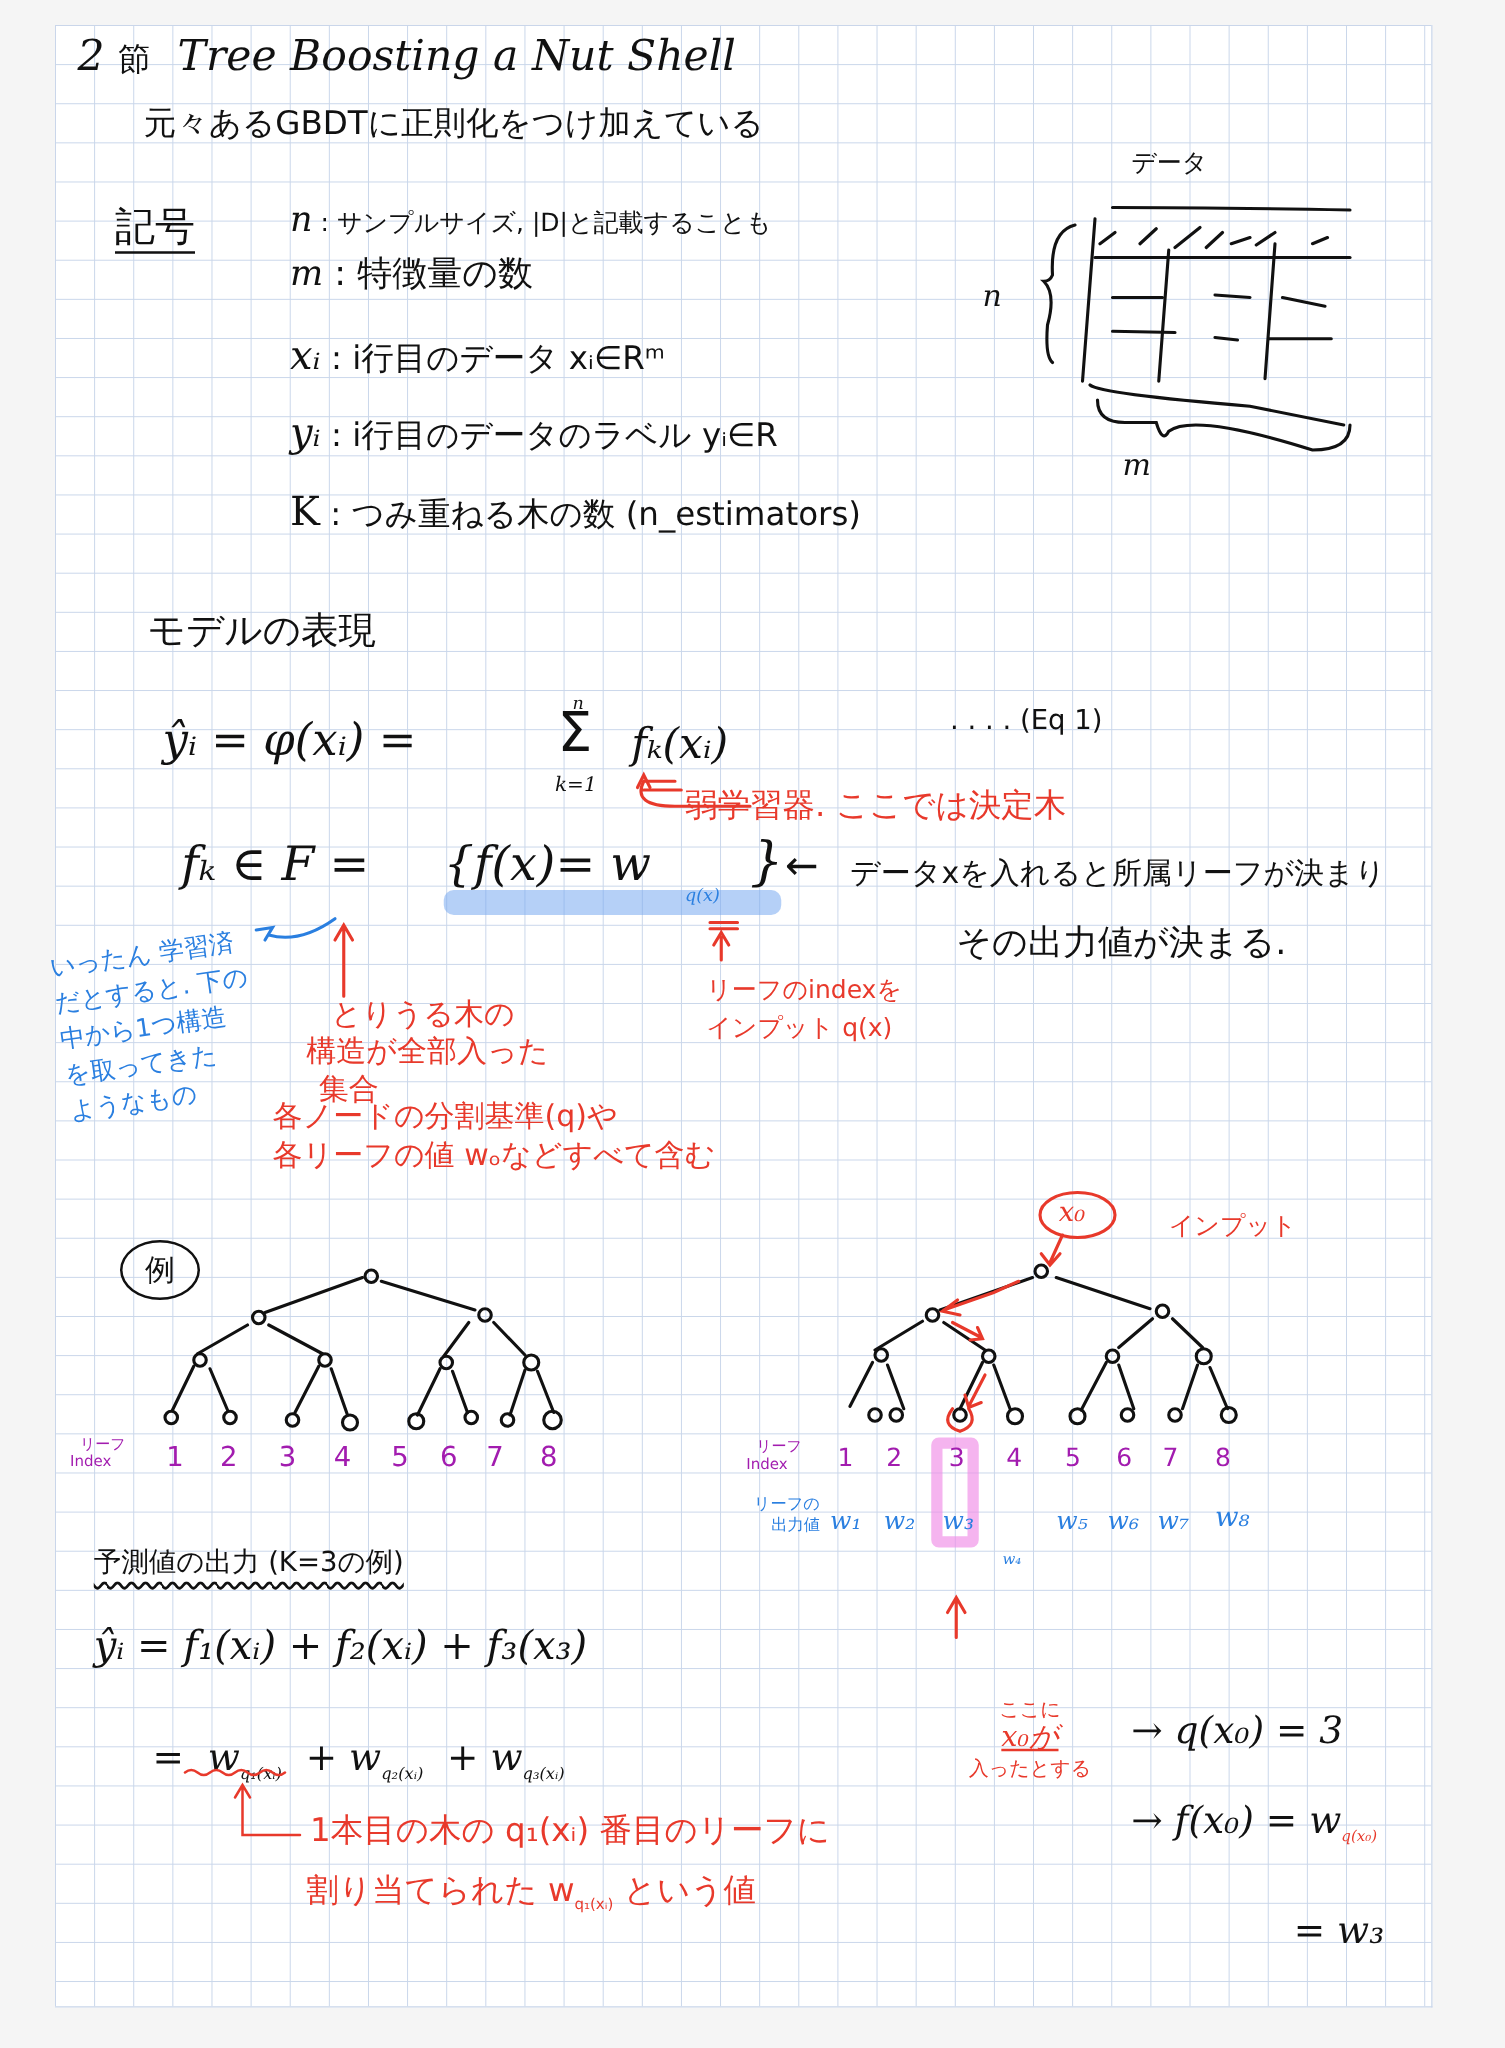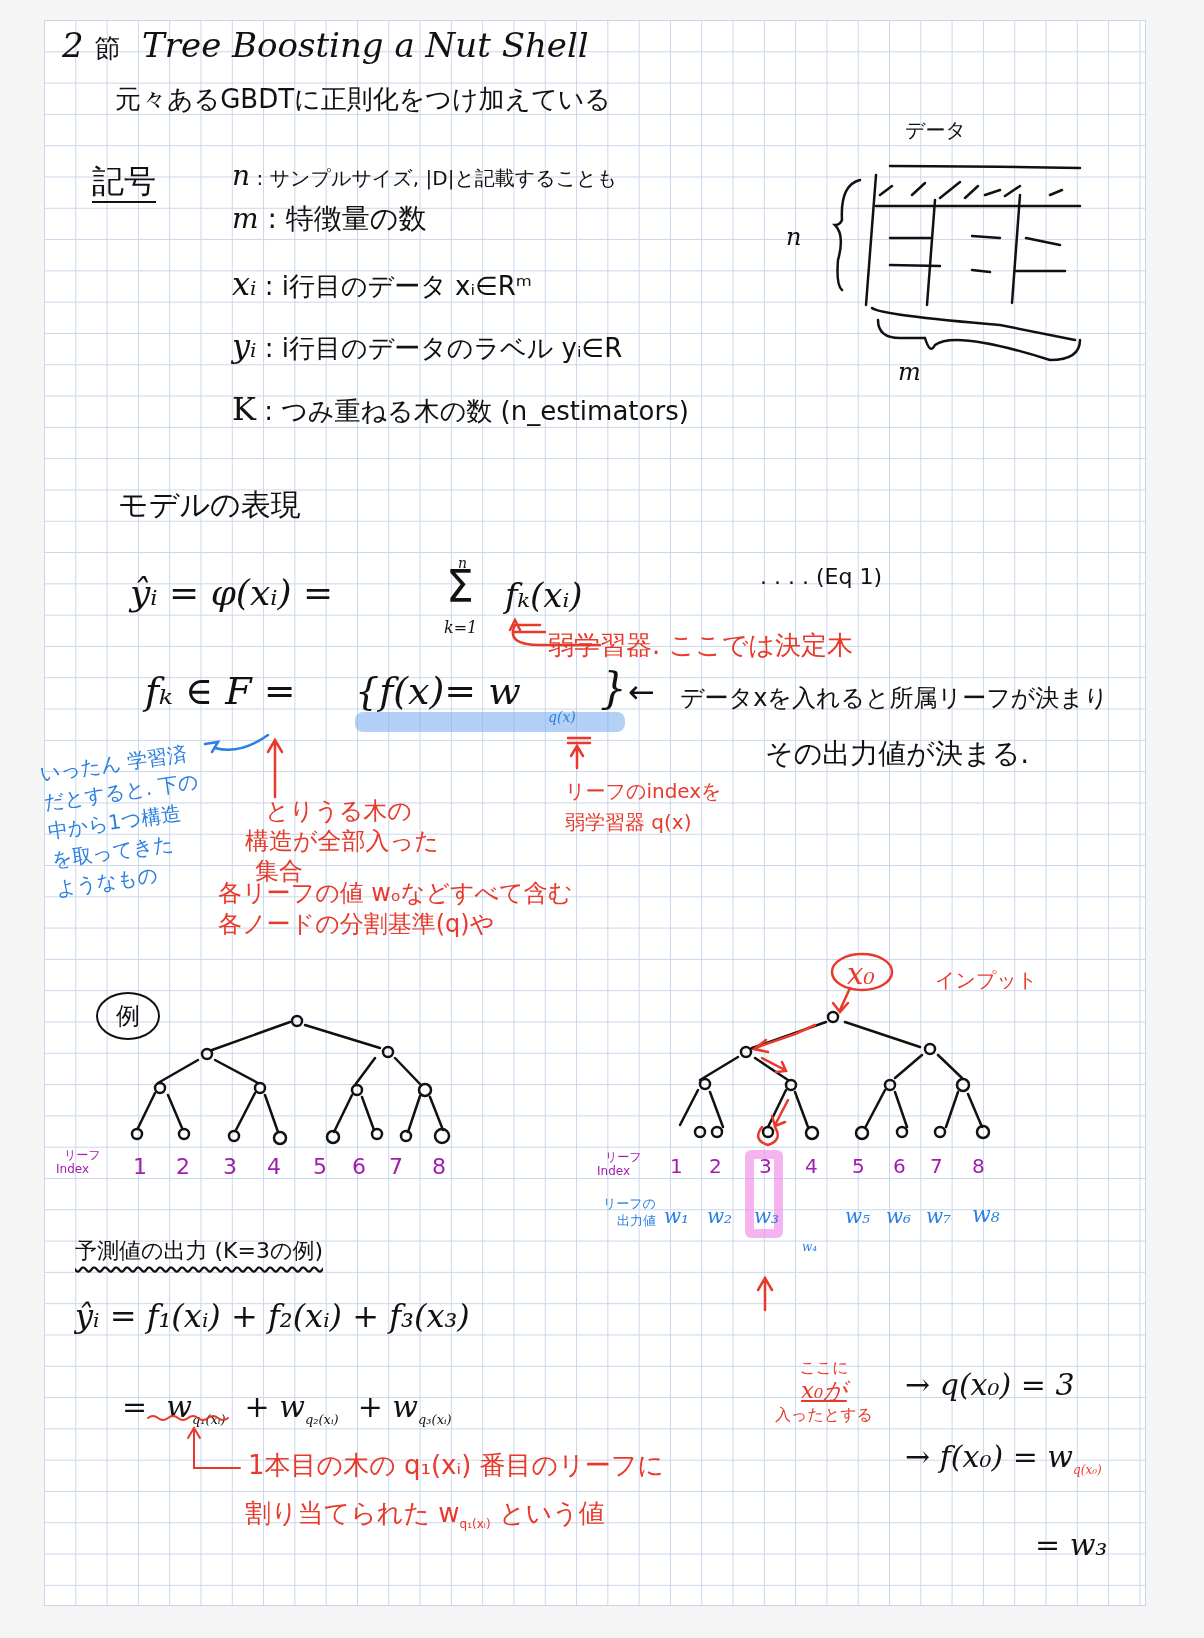--- a/index.html
+++ b/index.html
@@ -123,25 +123,25 @@
   <div>ようなもの</div>
 </div>
 
 <div class="t r" style="left:245px;top:796px;font-size:24px;line-height:1.25;">
   <div style="padding-left:20px;">とりうる木の</div>
   <div>構造が全部入った</div>
   <div style="padding-left:10px;">集合</div>
 </div>
 <div class="t r" style="left:565px;top:776px;font-size:20px;line-height:1.55;">
   <div>リーフのindexを</div>
-  <div>弱学習器 q(x)</div>
+  <div>インプット q(x)</div>
 </div>
 <div class="t r" style="left:218px;top:878px;font-size:24px;line-height:1.3;">
+  <div>各ノードの分割基準(q)や</div>
   <div>各リーフの値 wₒなどすべて含む</div>
-  <div>各ノードの分割基準(q)や</div>
 </div>
 
 <svg class="overlay" width="1204" height="1638">
   <g fill="none" stroke-width="2.5" stroke-linecap="round">
 
     <path d="M515 632 L545 632 M515 625 L540 625 M515 625 Q505 645 540 645 L600 645" stroke="#e8392b"></path>
     <path d="M510 630 L515 620 L520 630" stroke="#e8392b"></path>
 
     <path d="M275 797 L275 742 M268 752 L275 740 L282 752" stroke="#e8392b"></path>
 
@@ -198,21 +198,21 @@
     <ellipse cx="862" cy="972" rx="30" ry="18"></ellipse>
     <path d="M850 988 L840 1010 M833 1003 L840 1012 L848 1003"></path>
     <path d="M815 1025 L795 1034 L755 1048 M766 1040 L754 1049 L768 1052"></path>
     <path d="M762 1058 L785 1070 M776 1072 L786 1071 L782 1062"></path>
     <path d="M788 1100 L775 1125 M772 1116 L775 1126 L785 1122"></path>
     <path d="M762 1127 Q752 1140 768 1145 Q783 1140 775 1127"></path>
     <path d="M765 1310 L765 1280 M758 1290 L765 1278 L772 1290"></path>
   </g>
 </svg>
 
-<div class="t r math" style="left:847px;top:960px;font-size:29px;">x₀</div>
+<div class="t r math" style="left:847px;top:960px;font-size:22px;">x₀</div>
 <div class="t r" style="left:935px;top:970px;font-size:20px;">インプット</div>
 
 <div class="t g" style="left:56px;top:1148px;font-size:12px;line-height:1.2;">
   <div style="padding-left:8px;">リーフ</div>
   <div>Index</div>
 </div>
 <div>
   <div class="t g" style="left:133px;top:1156px;font-size:22px;">1</div>
   <div class="t g" style="left:176px;top:1156px;font-size:22px;">2</div>
   <div class="t g" style="left:223px;top:1156px;font-size:22px;">3</div>

